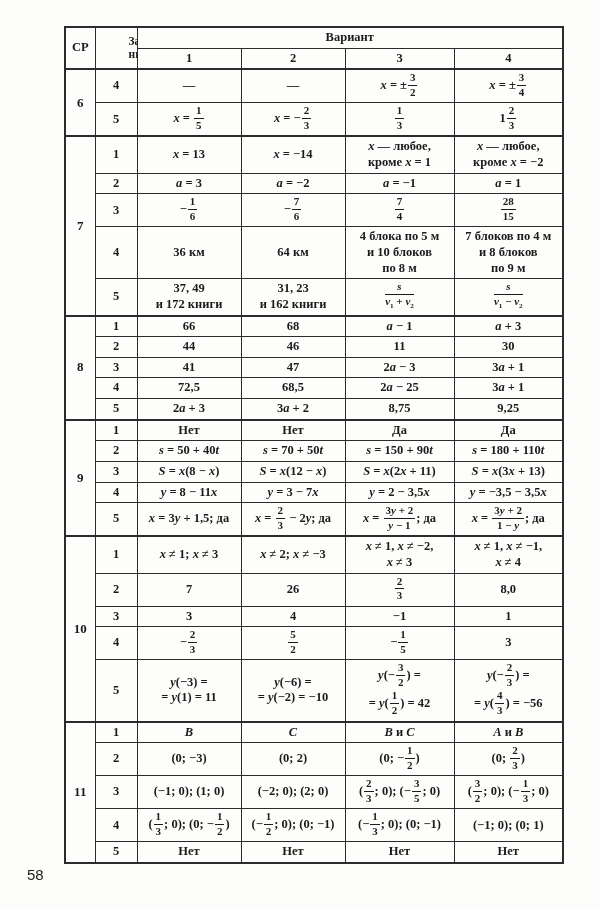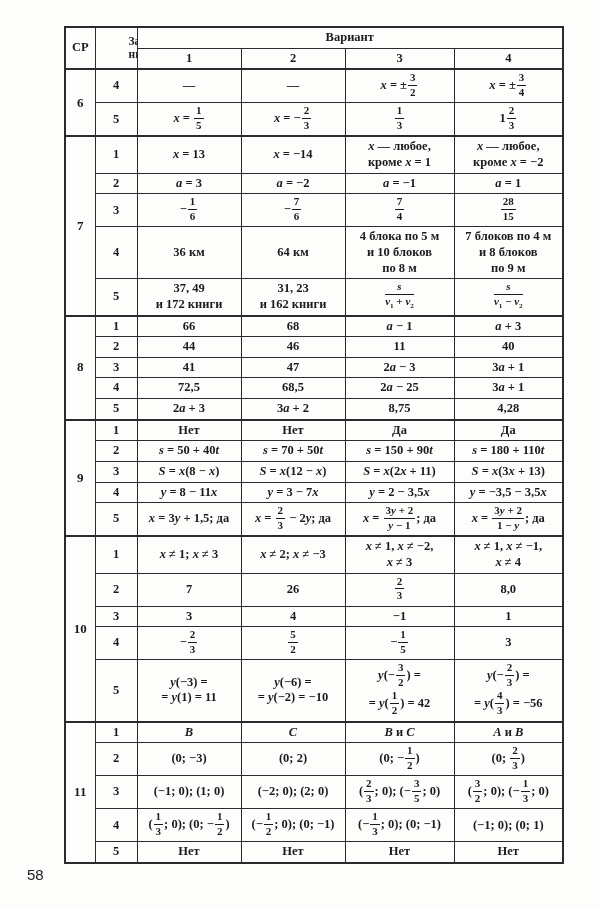--- a/index.html
+++ b/index.html
@@ -143,42 +143,42 @@
           <td class="answer-cell">66</td>
           <td class="answer-cell">68</td>
           <td class="answer-cell"><i>a</i> − 1</td>
           <td class="answer-cell"><i>a</i> + 3</td>
         </tr>
         <tr>
           <td class="task-cell">2</td>
           <td class="answer-cell">44</td>
           <td class="answer-cell">46</td>
           <td class="answer-cell">11</td>
-          <td class="answer-cell">40</td>
+          <td class="answer-cell">30</td>
         </tr>
         <tr>
           <td class="task-cell">3</td>
           <td class="answer-cell">41</td>
           <td class="answer-cell">47</td>
           <td class="answer-cell">2<i>a</i> − 3</td>
           <td class="answer-cell">3<i>a</i> + 1</td>
         </tr>
         <tr>
           <td class="task-cell">4</td>
           <td class="answer-cell">72,5</td>
           <td class="answer-cell">68,5</td>
           <td class="answer-cell">2<i>a</i> − 25</td>
           <td class="answer-cell">3<i>a</i> + 1</td>
         </tr>
         <tr>
           <td class="task-cell">5</td>
           <td class="answer-cell">2<i>a</i> + 3</td>
           <td class="answer-cell">3<i>a</i> + 2</td>
           <td class="answer-cell">8,75</td>
-          <td class="answer-cell">4,28</td>
+          <td class="answer-cell">9,25</td>
         </tr>
         <tr class="section-first">
           <td rowspan="5" class="sr-cell">9</td>
           <td class="task-cell">1</td>
           <td class="answer-cell">Нет</td>
           <td class="answer-cell">Нет</td>
           <td class="answer-cell">Да</td>
           <td class="answer-cell">Да</td>
         </tr>
         <tr>

